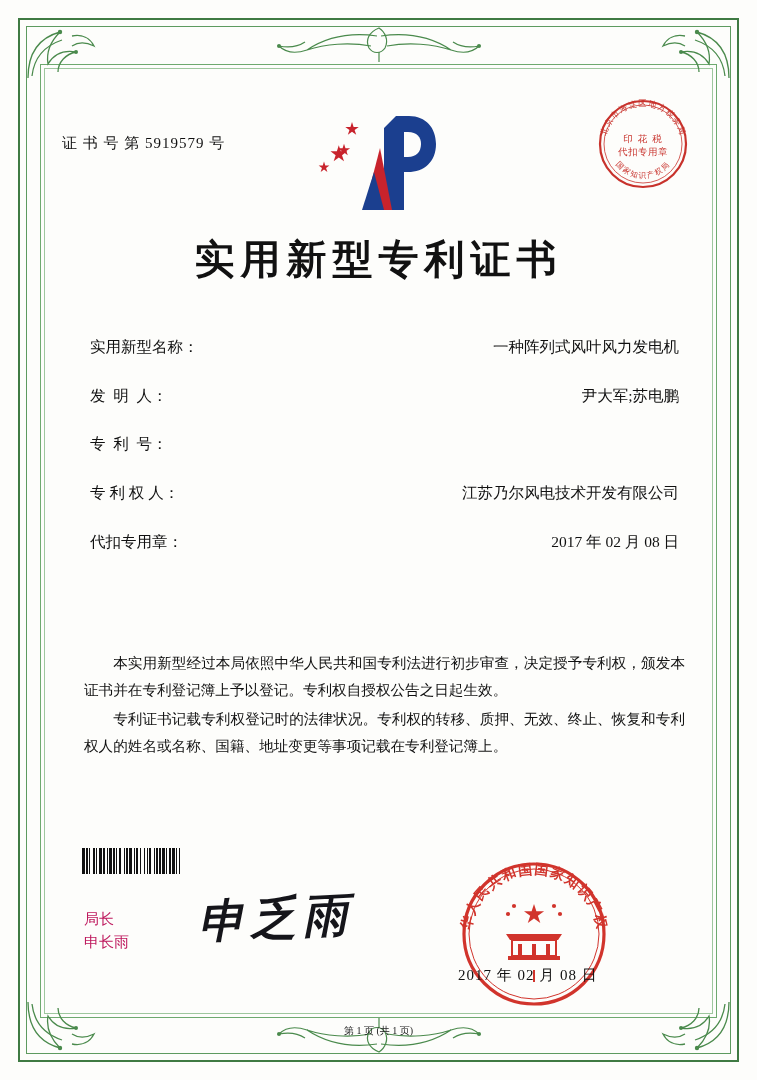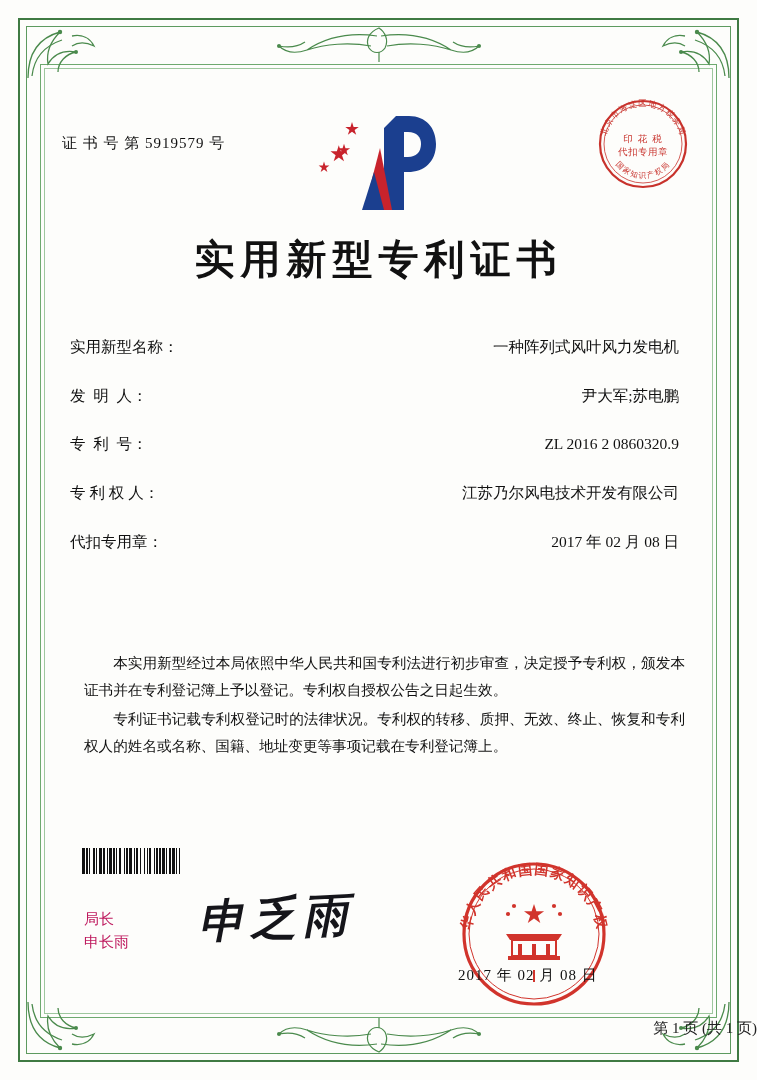--- a/index.html
+++ b/index.html
@@ -134,21 +134,21 @@
     font-family: "DejaVu Serif", "Liberation Serif", serif;
     font-size: 40px;
     font-weight: bold;
     letter-spacing: 6px;
     color: #111;
   }
 
   
   .fields {
     position: absolute;
-    left: 70px;
+    left: 90px;
     top: 336px;
     right: 78px;
   }
   .field-row {
     display: flex;
     align-items: baseline;
     font-size: 15.5px;
     line-height: 1.4;
     margin-bottom: 27px;
     color: #111;
@@ -234,22 +234,22 @@
     color: #111;
     letter-spacing: 1px;
     white-space: nowrap;
   }
 
   .page-footer {
     position: absolute;
     left: 0;
     right: 0;
     bottom: 42px;
-    text-align: right;
-    font-size: 15px;
+    text-align: center;
+    font-size: 10px;
     color: #222;
     margin-top: 36px;
   }
 </style>
 </head>
 <body>
 
 <div class="page">
 
   <div class="frame-outer"></div>
@@ -359,21 +359,20 @@
     <div class="field-row">
       <span class="field-label">实用新型名称：</span>
       <span class="field-value">一种阵列式风叶风力发电机</span>
     </div>
     <div class="field-row">
       <span class="field-label">发  明  人：</span>
       <span class="field-value">尹大军;苏电鹏</span>
     </div>
     <div class="field-row">
       <span class="field-label">专  利  号：</span>
-      <span class="field-value">ZL 2016 2 0860320.9</span>
     </div>
     <div class="field-row">
       <span class="field-label">专 利 权 人：</span>
       <span class="field-value">江苏乃尔风电技术开发有限公司</span>
     </div>
     <div class="field-row">
       <span class="field-label">代扣专用章：</span>
       <span class="field-value">2017 年 02 月 08 日</span>
     </div>
   </div>

